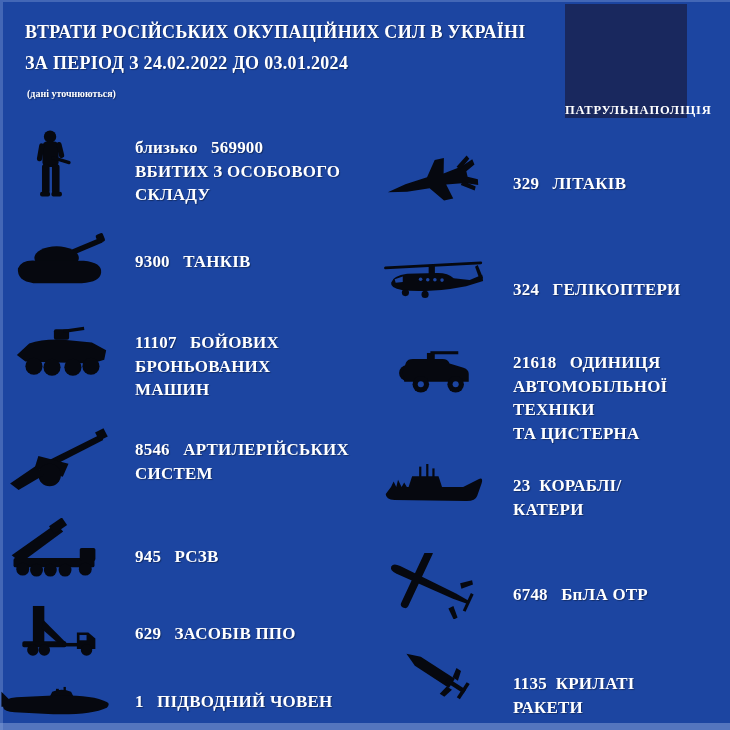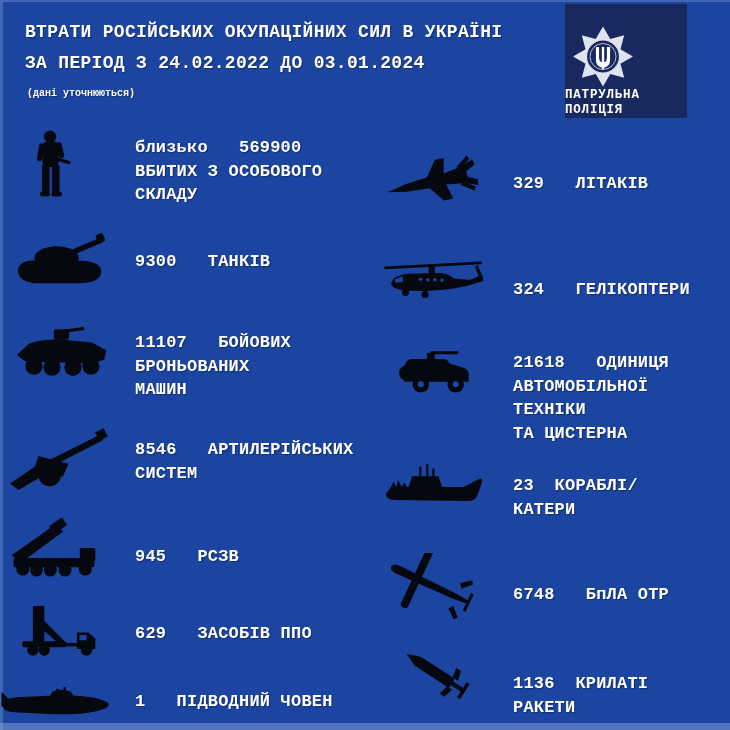--- a/index.html
+++ b/index.html
@@ -1,27 +1,27 @@
 <!DOCTYPE html>
 <html><head>
 <meta charset="utf-8">
 <style>
   html,body{margin:0;padding:0;background:#0e1a3a;}
   .canvas{
     position:relative;width:730px;height:730px;overflow:hidden;
     background:#1C45A1;
-    font-family:Liberation Mono, monospace;color:#FFFFFF;
+    font-family:Liberation Serif, serif;color:#FFFFFF;
     box-shadow:inset 3px 2px 0 0 rgba(140,165,220,.35), inset 0 -7px 0 0 rgba(140,165,220,.5);
   }
   .title{position:absolute;left:25px;font-weight:bold;font-size:18px;letter-spacing:.3px;
          text-shadow:1px 1px 1px rgba(0,0,0,.35);white-space:nowrap;}
   .note{position:absolute;left:27px;top:88px;font-weight:bold;font-size:10px;
         text-shadow:1px 1px 1px rgba(0,0,0,.35);}
   .logo-box{position:absolute;left:565px;top:4px;width:122px;height:114px;background:#19285E;
-            display:flex;flex-direction:column;align-items:flex-start;padding-top:21px;box-sizing:border-box;}
+            display:flex;align-items:flex-end;padding-top:21px;box-sizing:border-box;}
   .logo-text{font-weight:bold;font-size:12.5px;letter-spacing:.8px;line-height:15px;text-align:center;}
   .icon{position:absolute;}
   .label{position:absolute;font-weight:bold;font-size:17px;line-height:23.5px;letter-spacing:.2px;
          white-space:pre-wrap;text-shadow:1px 1px 1px rgba(0,0,0,.35);}
   svg{display:block;}
 </style>
 </head>
 <body>
 
 <div class="canvas">
@@ -230,17 +230,17 @@
   <div>
     <svg class="icon" style="left:396px;top:645px" width="80" height="56" viewBox="0 0 82 62">
       <g fill="#06080F" transform="rotate(33 41 31)">
         <polygon points="2,31 17,25 62,25 62,37 17,37"></polygon>
         <polygon points="57,14 63,14 66,25 59,25"></polygon>
         <polygon points="57,48 63,48 66,37 59,37"></polygon>
         <rect x="55" y="28.5" width="24" height="5"></rect>
         <rect x="75" y="21" width="4" height="20"></rect>
       </g>
     </svg>
-    <div class="label" style="left:513px;top:672px">1136  КРИЛАТІ
+    <div class="label" style="left:513px;top:672px">1135  КРИЛАТІ
 РАКЕТИ</div>
   </div>
 
 </div>
 
 </body></html>

